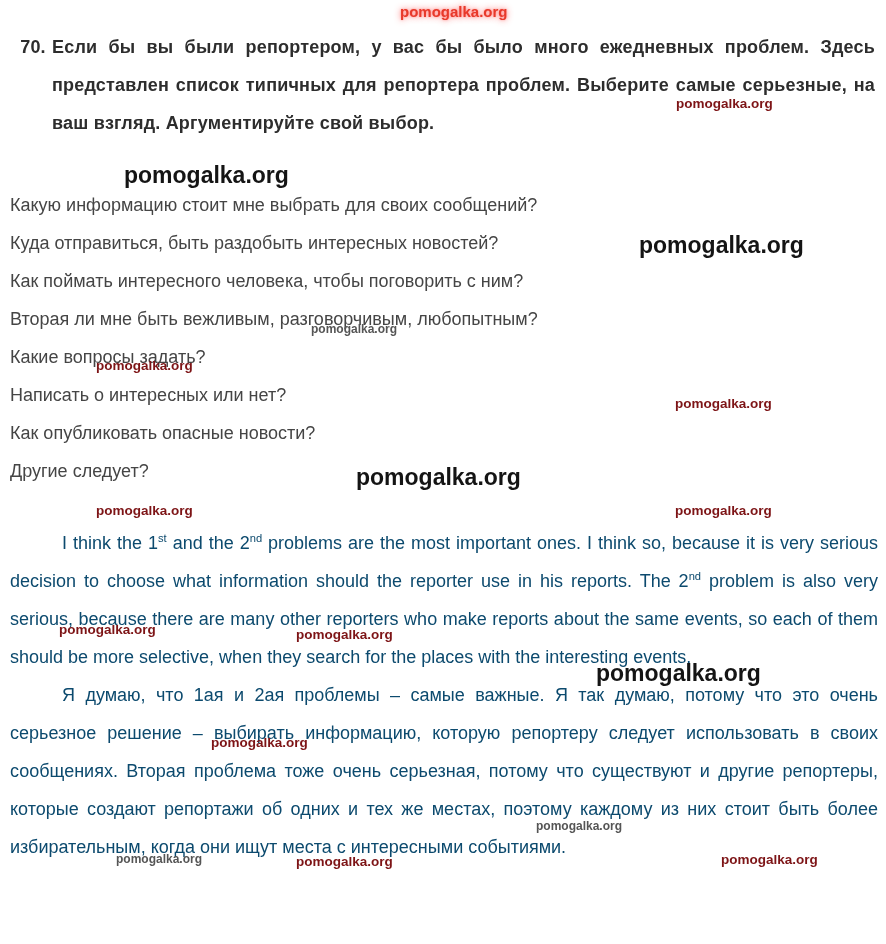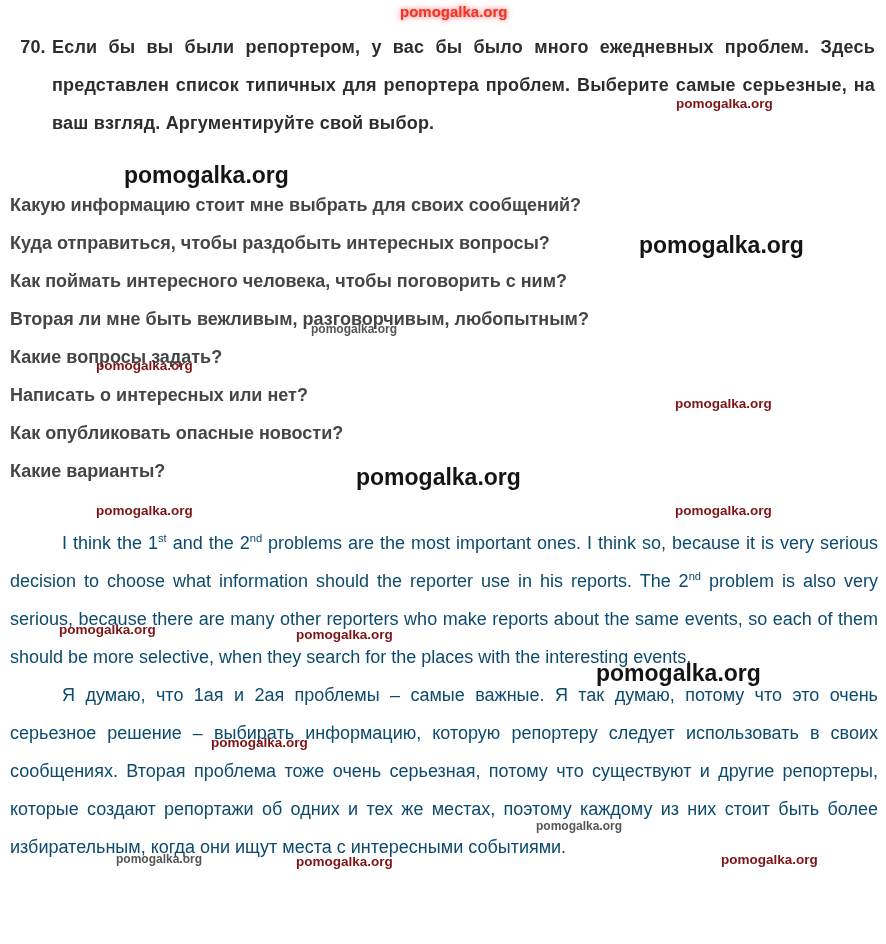--- a/index.html
+++ b/index.html
@@ -37,21 +37,20 @@
   .task-text {
     flex: 1;
     text-align: justify;
   }
   
   .questions {
     position: absolute;
     top: 186px;
     left: 10px;
     right: 8px;
-    font-weight: bold;
   }
   .question {
     line-height: 38px;
     white-space: nowrap;
     color: #454545;
   }
   
   .answers {
     position: absolute;
     top: 524px;
@@ -100,27 +99,27 @@
 
 <div class="page">
 
   <div class="task">
     <span class="task-num">70.</span>
     <span class="task-text">Если бы вы были репортером, у вас бы было много ежедневных проблем. Здесь представлен список типичных для репортера проблем. Выберите самые серьезные, на ваш взгляд. Аргументируйте свой выбор.</span>
   </div>
 
   <div class="questions" id="questions">
       <div class="question">Какую информацию стоит мне выбрать для своих сообщений?</div>
-      <div class="question">Куда отправиться, чтобы раздобыть интересных вопросы?</div>
+      <div class="question">Куда отправиться, быть раздобыть интересных новостей?</div>
       <div class="question">Как поймать интересного человека, чтобы поговорить с ним?</div>
       <div class="question">Вторая ли мне быть вежливым, разговорчивым, любопытным?</div>
       <div class="question">Какие вопросы задать?</div>
       <div class="question">Написать о интересных или нет?</div>
       <div class="question">Как опубликовать опасные новости?</div>
-      <div class="question">Какие варианты?</div>
+      <div class="question">Другие следует?</div>
     </div>
 
   <div class="answers">
     <p class="para" id="answer-en"><span>I think the 1</span><sup>st</sup><span> and the 2</span><sup>nd</sup><span> problems are the most important ones. I think so, because it is very serious decision to choose what information should the reporter use in his reports. The 2</span><sup>nd</sup><span> problem is also very serious, because there are many other reporters who make reports about the same events, so each of them should be more selective, when they search for the places with the interesting events.</span></p>
     <p class="para">Я думаю, что 1ая и 2ая проблемы – самые важные. Я так думаю, потому что это очень серьезное решение – выбирать информацию, которую репортеру следует использовать в своих сообщениях. Вторая проблема тоже очень серьезная, потому что существуют и другие репортеры, которые создают репортажи об одних и тех же местах, поэтому каждому из них стоит быть более избирательным, когда они ищут места с интересными событиями.</p>
   </div>
 
   <div id="watermarks">
       <div class="wm wm-red" style="left: 388px; top: 3px;">pomogalka.org</div>
       <div class="wm wm-darkred" style="left: 664px; top: 96px;">pomogalka.org</div>

